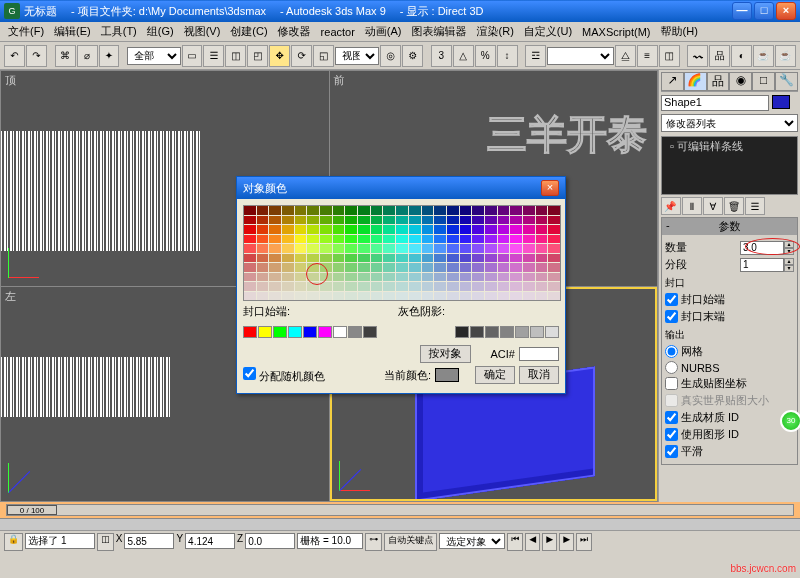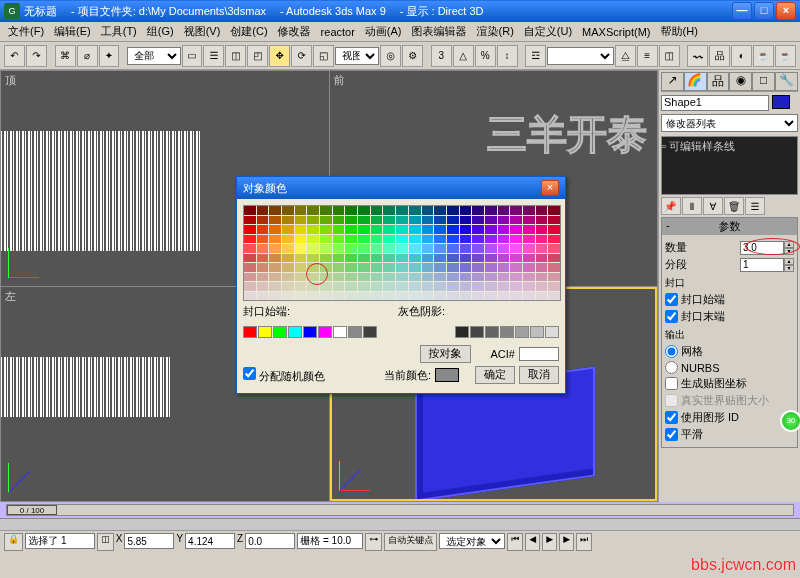--- a/index.html
+++ b/index.html
@@ -47,21 +47,21 @@
 .rollout .hdr::before { content: "-"; position: absolute; left: 4px; }
 .rollout .body { padding: 3px; background: #d4d0c8; }
 .row { display: flex; align-items: center; margin: 2px 0; }
 .row .lbl { color: #000; }
 .row input.num { width: 44px; height: 14px; border: 1px solid #7a7a7a; background: #fff; font-size: 10px; padding: 0 2px; margin-left: auto; }
 .row .spin { width: 10px; display: flex; flex-direction: column; }
 .row .spin span { height: 7px; border: 1px solid #888; font-size: 6px; text-align: center; line-height: 5px; cursor: pointer; }
 .chk { margin-right: 3px; }
 .circle { position: absolute; border: 1.5px solid #e02020; border-radius: 50%; pointer-events: none; }
 
-.timeline { height: 16px; background: #c4b5fd; display: flex; align-items: center; padding: 0 6px; text-decoration: underline; }
+.timeline { height: 16px; background: #fdba74; display: flex; align-items: center; padding: 0 6px; text-decoration: underline; }
 .slider { height: 12px; flex: 1; background: #d4d0c8; border: 1px solid #888; position: relative; }
 .slider .thumb { position: absolute; left: 0; width: 50px; height: 10px; background: #d4d0c8; border: 1px solid #555; font-size: 8px; text-align: center; }
 .ruler { height: 12px; background: #c8c8c8; border-top: 1px solid #888; }
 
 .status { height: 48px; background: #d4d0c8; border-top: 1px solid #999; padding: 2px 4px; display: flex; align-items: flex-start; flex-wrap: wrap; gap: 2px; }
 .status .fld { height: 16px; border: 1px solid #7a7a7a; background: #fff; font-size: 10px; padding: 0 2px; }
 .status .btn { height: 18px; border: 1px solid #888; background: #e0ddd6; padding: 0 3px; font-size: 9px; cursor: pointer; }
 .status .hint { width: 100%; font-size: 10px; color: #000; padding: 3px 0 0 4px; }
 
 
@@ -74,21 +74,21 @@
 .palette { width: 318px; height: 96px; display: grid; grid-template-columns: repeat(25, 1fr); grid-template-rows: repeat(10, 1fr); gap: 1px; border: 1px solid #888; }
 .palette .c { width: 100%; height: 100%; cursor: pointer; }
 .stdcolors { display: flex; gap: 1px; margin: 4px 0; }
 .stdcolors .sc { width: 14px; height: 12px; border: 1px solid #888; cursor: pointer; }
 .drow { display: flex; align-items: center; margin: 3px 0; gap: 4px; }
 .drow .mid { flex: 1; }
 .drow .box { width: 24px; height: 14px; border: 1px solid #000; background: #888; }
 .drow .dbtn { height: 18px; border: 1px solid #888; background: #e0ddd6; padding: 0 8px; cursor: pointer; }
 .drow input.aci { width: 40px; height: 14px; border: 1px solid #7a7a7a; }
 
-.watermark { position: absolute; right: 4px; bottom: 4px; color: #f02828; font-size: 16px; text-shadow: 0 0 1px #fff; }
+.watermark { position: absolute; right: 4px; bottom: 4px; color: #f02828; font-size: 10px; text-shadow: 0 0 1px #fff; }
 .greendot { position: absolute; right: -2px; top: 340px; width: 22px; height: 22px; border-radius: 50%; background: radial-gradient(#5eef5e,#1ab81a); border: 2px solid #fff; font-size: 8px; text-align: center; line-height: 18px; color: #fff; }
 </style>
 </head>
 <body>
 
 <div class="titlebar">
   <span class="icon">G</span>
   <span class="label">无标题</span>
   <span class="label"><span>-  项目文件夹:</span> <span>d:\My Documents\3dsmax</span></span>
   <span class="label">-  Autodesk 3ds Max 9</span>
@@ -199,21 +199,21 @@
       <span class="t">◉</span>
       <span class="t">□</span>
       <span class="t">🔧</span>
     </div>
     <div>
       <span class="objname">Shape1</span>
       <span class="colorswatch"></span>
     </div>
     <select class="combo2"><option>修改器列表</option></select>
     <div class="rollout" style="background:#222;color:#ccc">
-      <div style="padding:2px 0;color:#ccc">▫ <span>可编辑样条线</span></div>
+      <div style="padding:2px 8px;color:#ccc">▫ <span>可编辑样条线</span></div>
       <div style="height:38px"></div>
     </div>
     <div style="display:flex;gap:1px;margin:2px 0">
       <span class="tbtn" style="width:20px;height:18px">📌</span>
       <span class="tbtn" style="width:20px;height:18px">Ⅱ</span>
       <span class="tbtn" style="width:20px;height:18px">∀</span>
       <span class="tbtn" style="width:20px;height:18px">🗑</span>
       <span class="tbtn" style="width:20px;height:18px">☰</span>
     </div>
 
@@ -255,20 +255,24 @@
             <input type="radio" class="chk" style="">
             <span>NURBS</span>
           </div>
         <div class="row">
             <input type="checkbox" class="chk" style="">
             <span>生成贴图坐标</span>
           </div>
         <div class="row" style="color:#888">
             <input type="checkbox" class="chk" disabled="" style="">
             <span>真实世界贴图大小</span>
+          </div>
+        <div class="row">
+            <input type="checkbox" class="chk" checked="" style="">
+            <span>生成材质 ID</span>
           </div>
         <div class="row">
             <input type="checkbox" class="chk" checked="" style="">
             <span>使用图形 ID</span>
           </div>
         <div class="row">
             <input type="checkbox" class="chk" checked="" style="">
             <span>平滑</span>
           </div>
       </div>

